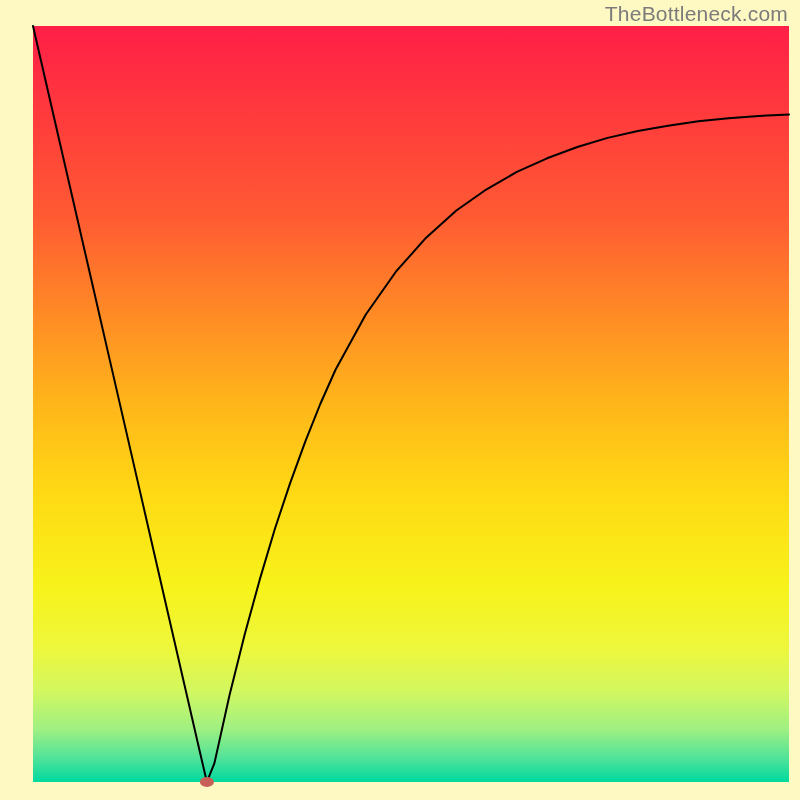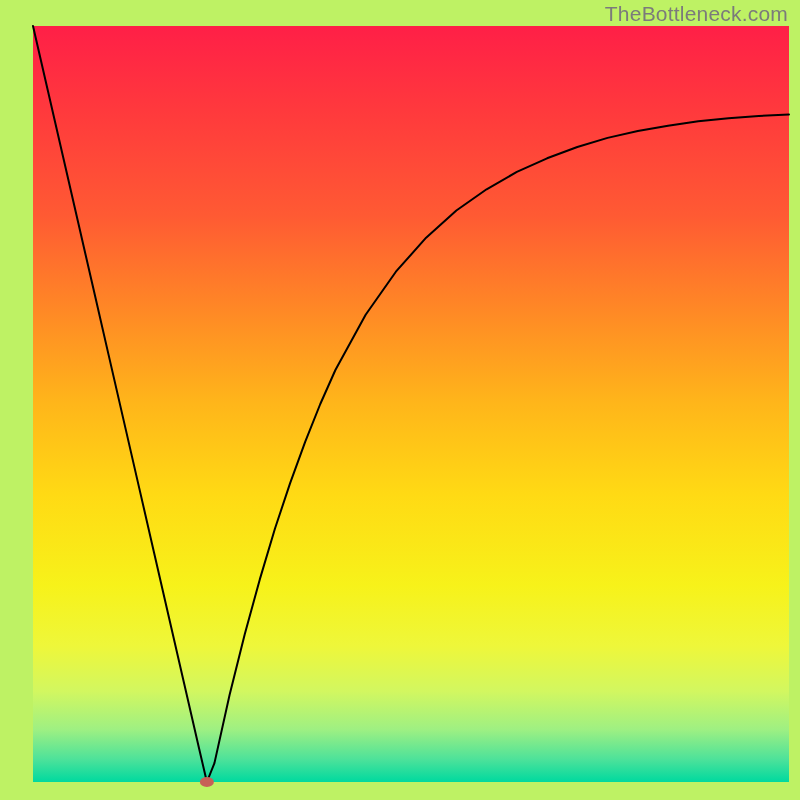--- a/index.html
+++ b/index.html
@@ -7,21 +7,21 @@
     padding: 0;
     width: 800px;
     height: 800px;
     background: #000;
     overflow: hidden;
   }
   .stage {
     position: relative;
     width: 800px;
     height: 800px;
-    background: #bef264;
+    background: #fef9c3;
   }
   svg.plot {
     position: absolute;
     left: 0;
     top: 0;
   }
   .watermark {
     position: absolute;
     top: 2px;
     right: 12px;

